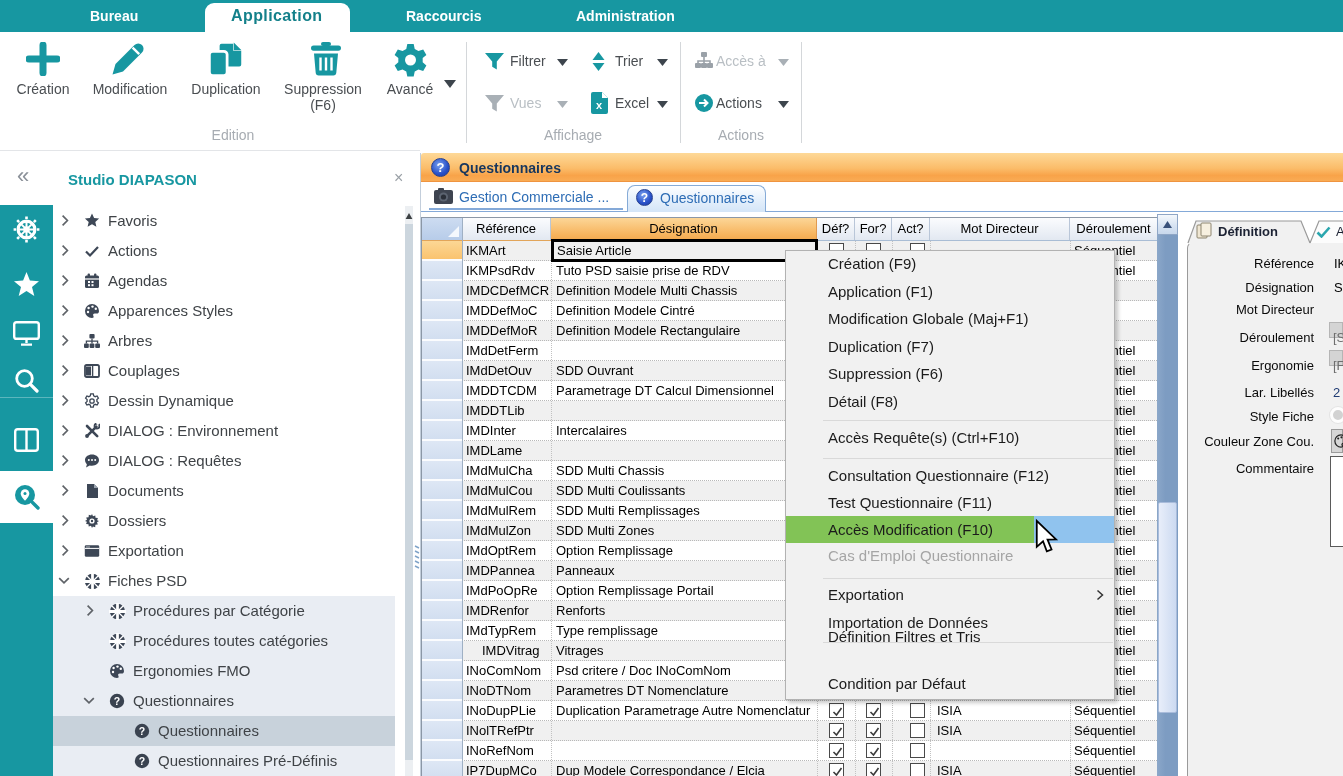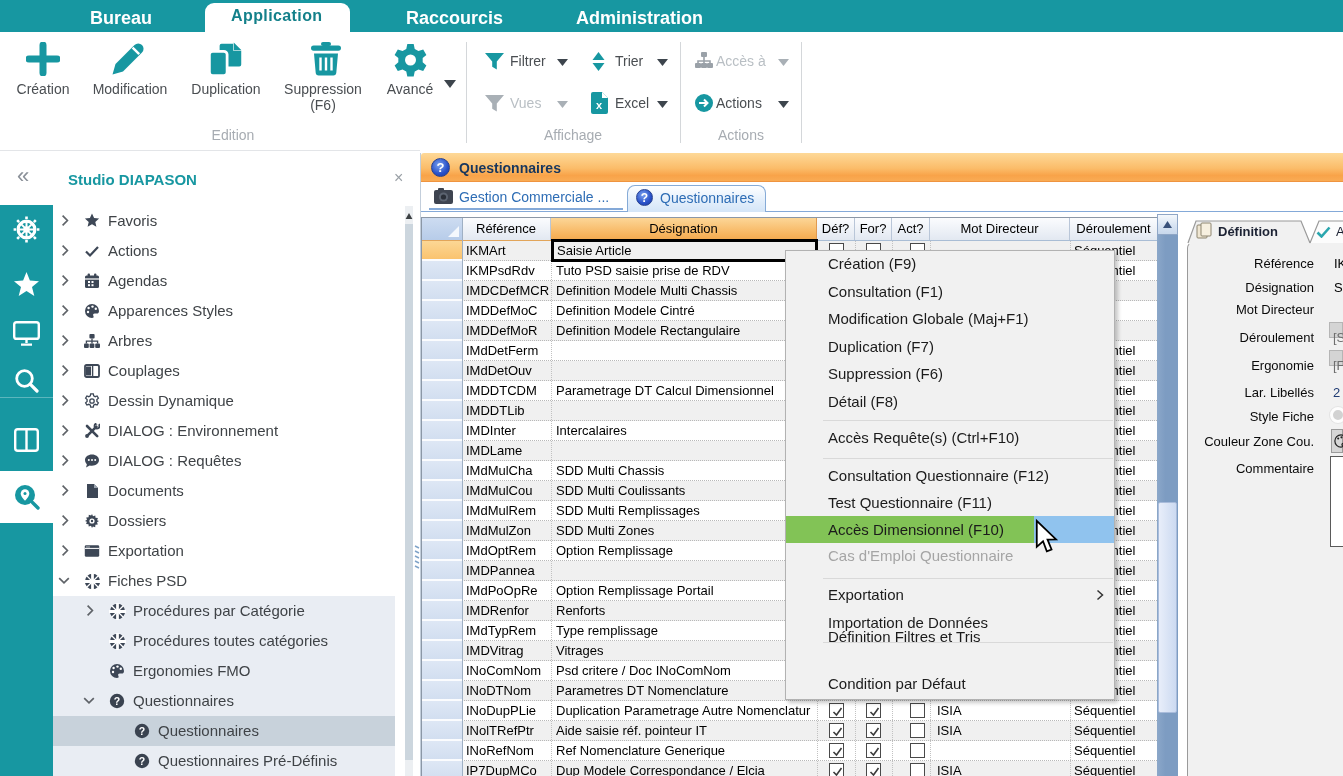--- a/index.html
+++ b/index.html
@@ -1,16 +1,16 @@
 <!DOCTYPE html>
 <html><head><meta charset="utf-8"><style>
 *{margin:0;padding:0;box-sizing:border-box}
 html,body{width:1343px;height:776px;overflow:hidden;background:#fff;font-family:"Liberation Sans",sans-serif}
 .a{position:absolute}
-.tt{color:#fff;font-weight:bold;font-size:18px}
+.tt{color:#fff;font-weight:bold;font-size:14px}
 .rlab{font-size:14px;color:#4a4e52;text-align:center}
 .glab{font-size:14px;color:#a7acb2;text-align:center}
 .vsep{width:1px;background:#d4d7da;top:42px;height:101px}
 .tre{font-size:15px;color:#3f4347;height:30px;line-height:30px;white-space:nowrap}
 .gr{position:absolute;left:422px;width:735px;height:20px;font-size:13px;color:#000;border-bottom:1px dotted #b8b8b8}
 .gc{position:absolute;top:0;height:20px;line-height:20px;white-space:nowrap;overflow:hidden}
 .sel{position:absolute;left:0;top:0;width:40px;height:20px;border-bottom:2px solid #fbfcfe;background:linear-gradient(#dee7f5,#d2def0)}
 .hdr{position:absolute;top:218px;height:22px;font-size:13px;color:#000;text-align:center;line-height:22px;background:linear-gradient(#fbfcfe,#e2e8f1);border-right:1px solid #b9c6d8;font-weight:normal}
 .cb{position:absolute;top:2px;width:15px;height:15px;background:#fff;border:1px solid #494949}
 .mi{position:absolute;left:43px;font-size:15px;color:#1b1b1b;white-space:nowrap}
@@ -430,20 +430,21 @@
       <div class="gc" style="left:134px;width:262px">Definition Modele Rectangulaire</div>
     </div>
 <div class="gr" style="top:341px;background:#fff">
       <div class="sel" style=""></div>
       <div class="gc" style="left:44px;width:84px">IMdDetFerm</div>
       <div class="gc" style="left:652px;width:83px">Séquentiel</div>
     </div>
 <div class="gr" style="top:361px;background:#f0f0f0">
       <div class="sel" style=""></div>
       <div class="gc" style="left:44px;width:84px">IMdDetOuv</div>
+      <div class="gc" style="left:134px;width:262px">SDD Ouvrant</div>
       <div class="gc" style="left:652px;width:83px">Séquentiel</div>
     </div>
 <div class="gr" style="top:381px;background:#fff">
       <div class="sel" style=""></div>
       <div class="gc" style="left:44px;width:84px">IMDDTCDM</div>
       <div class="gc" style="left:134px;width:262px">Parametrage DT Calcul Dimensionnel</div>
       <div class="gc" style="left:652px;width:83px">Séquentiel</div>
     </div>
 <div class="gr" style="top:401px;background:#f0f0f0">
       <div class="sel" style=""></div>
@@ -487,20 +488,21 @@
     </div>
 <div class="gr" style="top:541px;background:#fff">
       <div class="sel" style=""></div>
       <div class="gc" style="left:44px;width:84px">IMdOptRem</div>
       <div class="gc" style="left:134px;width:262px">Option Remplissage</div>
       <div class="gc" style="left:652px;width:83px">Séquentiel</div>
     </div>
 <div class="gr" style="top:561px;background:#f0f0f0">
       <div class="sel" style=""></div>
       <div class="gc" style="left:44px;width:84px">IMDPannea</div>
+      <div class="gc" style="left:134px;width:262px">Panneaux</div>
       <div class="gc" style="left:652px;width:83px">Séquentiel</div>
     </div>
 <div class="gr" style="top:581px;background:#fff">
       <div class="sel" style=""></div>
       <div class="gc" style="left:44px;width:84px">IMdPoOpRe</div>
       <div class="gc" style="left:134px;width:262px">Option Remplissage Portail</div>
       <div class="gc" style="left:652px;width:83px">Séquentiel</div>
     </div>
 <div class="gr" style="top:601px;background:#f0f0f0">
       <div class="sel" style=""></div>
@@ -509,21 +511,21 @@
       <div class="gc" style="left:652px;width:83px">Séquentiel</div>
     </div>
 <div class="gr" style="top:621px;background:#fff">
       <div class="sel" style=""></div>
       <div class="gc" style="left:44px;width:84px">IMdTypRem</div>
       <div class="gc" style="left:134px;width:262px">Type remplissage</div>
       <div class="gc" style="left:652px;width:83px">Séquentiel</div>
     </div>
 <div class="gr" style="top:641px;background:#f0f0f0">
       <div class="sel" style=""></div>
-      <div class="gc" style="left:44px;width:84px">IMDVitrag</div>
+      <div class="gc" style="left:60px;width:84px">IMDVitrag</div>
       <div class="gc" style="left:134px;width:262px">Vitrages</div>
       <div class="gc" style="left:652px;width:83px">Séquentiel</div>
     </div>
 <div class="gr" style="top:661px;background:#fff">
       <div class="sel" style=""></div>
       <div class="gc" style="left:44px;width:84px">INoComNom</div>
       <div class="gc" style="left:134px;width:262px">Psd critere / Doc INoComNom</div>
       <div class="gc" style="left:652px;width:83px">Séquentiel</div>
     </div>
 <div class="gr" style="top:681px;background:#f0f0f0">
@@ -546,39 +548,37 @@
           <path d="M2.5 7l3 3 5-7" stroke="#3c3c3c" stroke-width="1.6" fill="none"></path>
         </svg>
       </div>
       <div class="cb" style="left:488px"></div>
       <div class="gc" style="left:515px;width:130px">ISIA</div>
       <div class="gc" style="left:652px;width:83px">Séquentiel</div>
     </div>
 <div class="gr" style="top:721px;background:#f0f0f0">
       <div class="sel" style=""></div>
       <div class="gc" style="left:44px;width:84px">INolTRefPtr</div>
-      <div class="gc" style="left:134px;width:262px">Aide saisie réf. pointeur IT</div>
       <div class="cb" style="left:407px">
         <svg width="13" height="13" style="position:absolute;left:1px;top:1px">
           <path d="M2.5 7l3 3 5-7" stroke="#3c3c3c" stroke-width="1.6" fill="none"></path>
         </svg>
       </div>
       <div class="cb" style="left:444px">
         <svg width="13" height="13" style="position:absolute;left:1px;top:1px">
           <path d="M2.5 7l3 3 5-7" stroke="#3c3c3c" stroke-width="1.6" fill="none"></path>
         </svg>
       </div>
       <div class="cb" style="left:488px"></div>
       <div class="gc" style="left:515px;width:130px">ISIA</div>
       <div class="gc" style="left:652px;width:83px">Séquentiel</div>
     </div>
 <div class="gr" style="top:741px;background:#fff">
       <div class="sel" style=""></div>
       <div class="gc" style="left:44px;width:84px">INoRefNom</div>
-      <div class="gc" style="left:134px;width:262px">Ref Nomenclature Generique</div>
       <div class="cb" style="left:407px">
         <svg width="13" height="13" style="position:absolute;left:1px;top:1px">
           <path d="M2.5 7l3 3 5-7" stroke="#3c3c3c" stroke-width="1.6" fill="none"></path>
         </svg>
       </div>
       <div class="cb" style="left:444px">
         <svg width="13" height="13" style="position:absolute;left:1px;top:1px">
           <path d="M2.5 7l3 3 5-7" stroke="#3c3c3c" stroke-width="1.6" fill="none"></path>
         </svg>
       </div>
@@ -655,31 +655,31 @@
       <circle cx="11.8" cy="6" r="1.2" fill="#222"></circle>
     </svg>
 <div class="a fl" style="left:1184px;top:461px">Commentaire</div>
 <div class="a" style="left:1330px;top:456px;width:13px;height:91px;background:#fff;border:1.5px solid #5a5a5a;border-right:none"></div>
 
 
 <div class="a" style="left:785px;top:250px;width:330px;height:450px;background:#f1f1f1;border:1px solid #b2b2b2;box-shadow:3px 3px 4px rgba(0,0,0,.22)"></div>
 <div class="a" style="left:786px;top:516px;width:248px;height:27px;background:#82c356"></div>
 <div class="a" style="left:1034px;top:516px;width:80px;height:27px;background:#90c3ee"></div>
 <div class="a mi" style="left:828px;top:255px">Création (F9)</div>
-<div class="a mi" style="left:828px;top:283px">Consultation (F1)</div>
+<div class="a mi" style="left:828px;top:283px">Application (F1)</div>
 <div class="a mi" style="left:828px;top:310px">Modification Globale (Maj+F1)</div>
 <div class="a mi" style="left:828px;top:338px">Duplication (F7)</div>
 <div class="a mi" style="left:828px;top:365px">Suppression (F6)</div>
 <div class="a mi" style="left:828px;top:393px">Détail (F8)</div>
 <div class="a msep" style="left:823px;top:420px"></div>
 <div class="a mi" style="left:828px;top:429px">Accès Requête(s) (Ctrl+F10)</div>
 <div class="a msep" style="left:823px;top:458px"></div>
 <div class="a mi" style="left:828px;top:467px">Consultation Questionnaire (F12)</div>
 <div class="a mi" style="left:828px;top:494px">Test Questionnaire (F11)</div>
-<div class="a mi" style="left:828px;top:521px">Accès Dimensionnel (F10)</div>
+<div class="a mi" style="left:828px;top:521px">Accès Modification (F10)</div>
 <div class="a mi" style="left:828px;top:547px;color:#a5a5a5">Cas d'Emploi Questionnaire</div>
 <div class="a msep" style="left:823px;top:578px"></div>
 <div class="a mi" style="left:828px;top:586px">Exportation</div>
 <svg class="a" style="left:1096px;top:589px" width="8" height="12" viewBox="0 0 8 12">
       <path d="M1.5 1.5 6.5 6 1.5 10.5" stroke="#333" stroke-width="1.5" fill="none"></path>
     </svg>
 <div class="a mi" style="left:828px;top:614px">Importation de Données</div>
 <div class="a msep" style="left:823px;top:642px"></div>
 <div class="a mi" style="left:828px;top:628px">Définition Filtres et Tris</div>
 <div class="a mi" style="left:828px;top:675px">Condition par Défaut</div>

